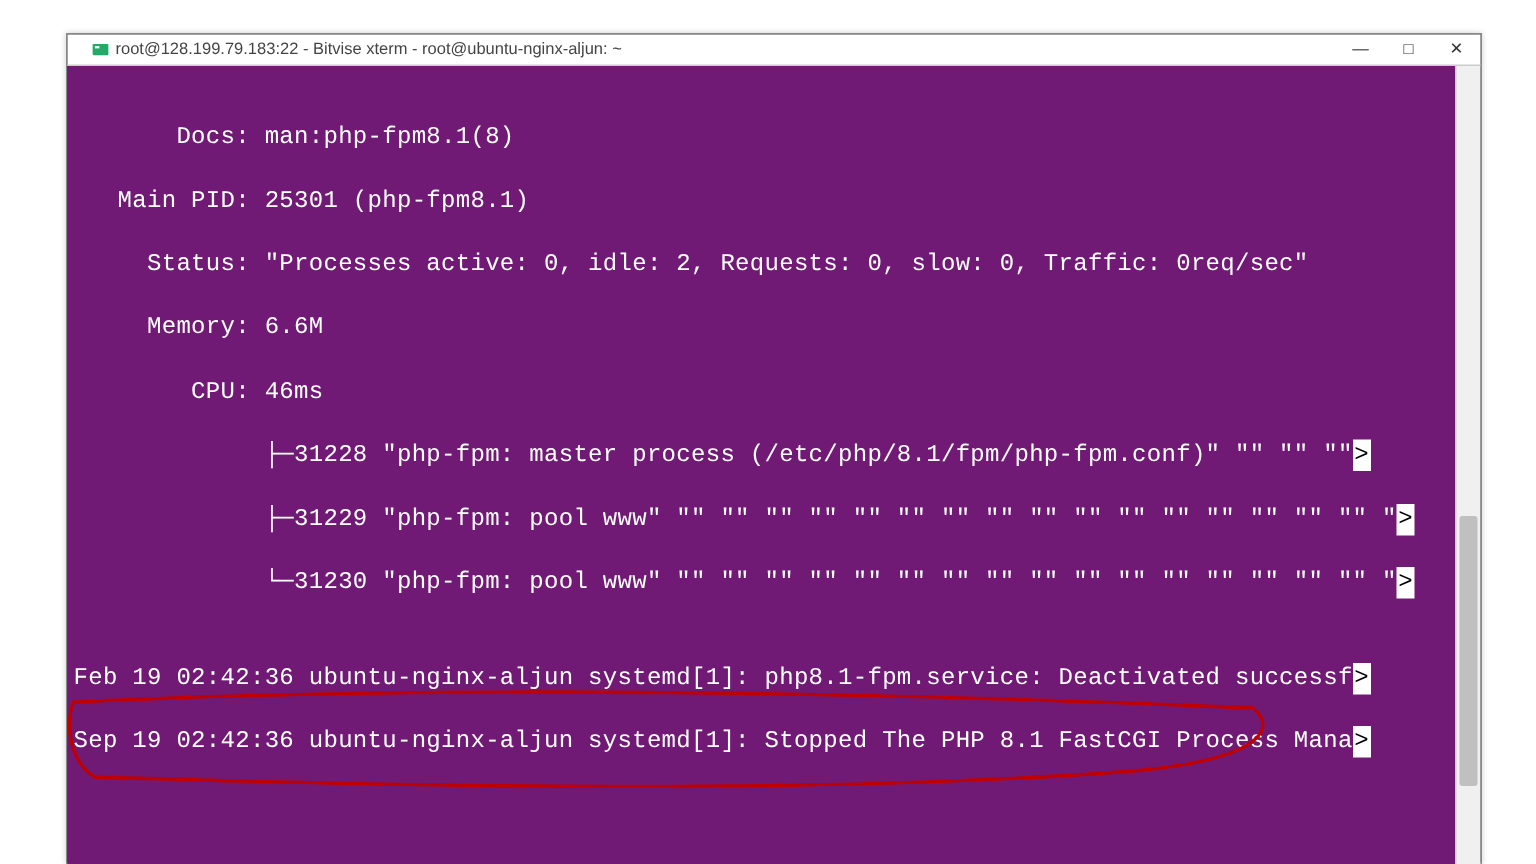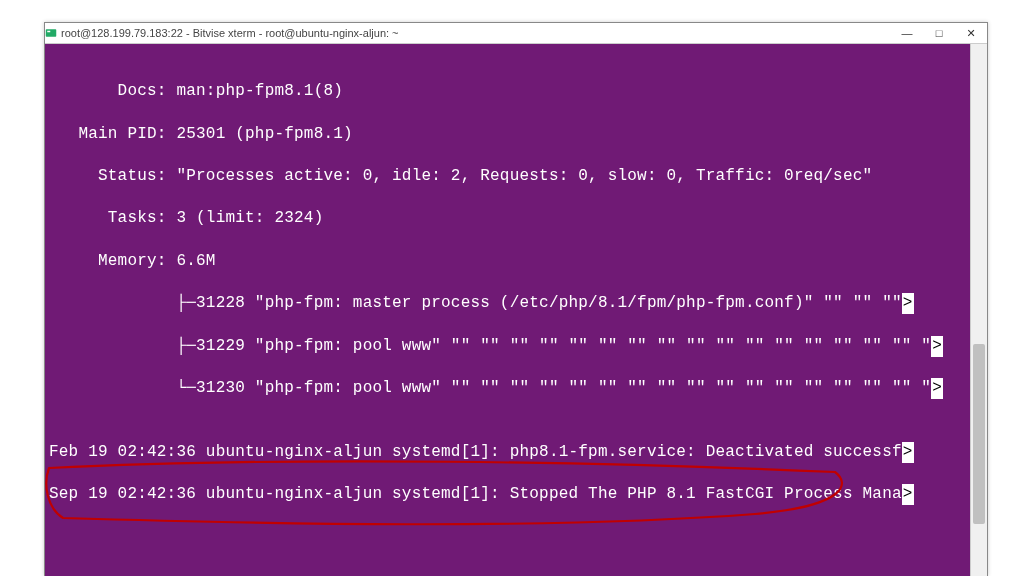--- a/index.html
+++ b/index.html
@@ -21,21 +21,21 @@
     background: #000;
     box-sizing: border-box;
     box-shadow: 0 0 4px rgba(0,0,0,0.2);
   }
   .titlebar {
     height: 20px;
     background: #fff;
     color: #444;
     font-size: 11px;
     line-height: 20px;
-    padding-left: 0;
+    padding-left: 16px;
     border-bottom: 1px solid #ccc;
     display: flex;
     align-items: center;
     justify-content: space-between;
   }
   .titlebar .left {
     display: flex;
     align-items: center;
     gap: 4px;
     overflow: hidden;
@@ -126,22 +126,22 @@
       <div class="winbtn">□</div>
       <div class="winbtn">✕</div>
     </div>
   </div>
 
   <div class="term-wrap">
     <div class="term">
 <span class="line">       Docs: man:php-fpm8.1(8)</span>
 <span class="line">   Main PID: 25301 (php-fpm8.1)</span>
 <span class="line">     Status: "Processes active: 0, idle: 2, Requests: 0, slow: 0, Traffic: 0req/sec"</span>
-<span class="line">      Tasks: 3 (limit: 2324)</span>
 <span class="line">     Memory: 6.6M</span>
+<span class="line">        CPU: 46ms</span>
 <span class="line"><span>             ├─31228 "php-fpm: master process (/etc/php/8.1/fpm/php-fpm.conf)" "" "" ""</span><span class="more-indicator">&gt;</span></span>
 <span class="line"><span>             ├─31229 "php-fpm: pool www" "" "" "" "" "" "" "" "" "" "" "" "" "" "" "" "" "</span><span class="more-indicator">&gt;</span></span>
 <span class="line"><span>             └─31230 "php-fpm: pool www" "" "" "" "" "" "" "" "" "" "" "" "" "" "" "" "" "</span><span class="more-indicator">&gt;</span></span>
 <span class="line"></span>
 <span class="line"><span>Feb 19 02:42:36 ubuntu-nginx-aljun systemd[1]: php8.1-fpm.service: Deactivated successf</span><span class="more-indicator">&gt;</span></span>
 <span class="line"><span>Sep 19 02:42:36 ubuntu-nginx-aljun systemd[1]: Stopped The PHP 8.1 FastCGI Process Mana</span><span class="more-indicator">&gt;</span></span>
 
 
 
 

